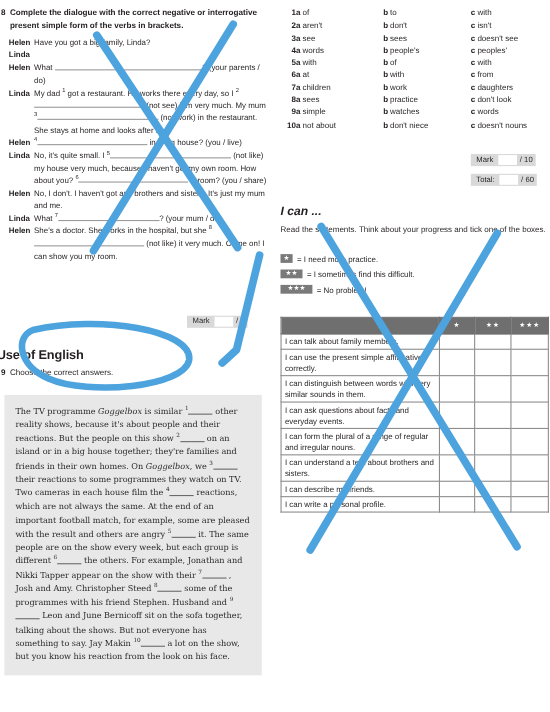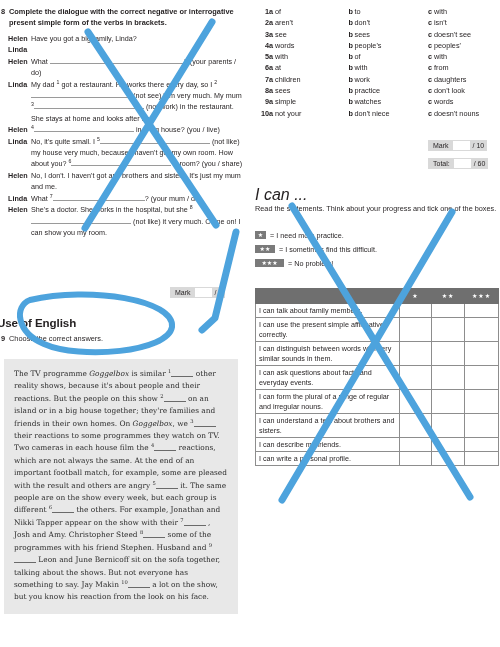--- a/index.html
+++ b/index.html
@@ -67,21 +67,21 @@
   .opt-c{display:flex;gap:3.5px;}
   .opt-a{width:76px;}
   .opt-b{width:76px;}
   .opt-c3{width:80px;}
   .opt-k{font-weight:bold;display:inline-block;width:6px;}
 
   .mark-r1{position:absolute;left:176px;top:140px;}
   .mark-r2{position:absolute;left:176px;top:158px;}
 
   
-  .ican-h{position:absolute;left:3px;top:186px;font-weight:normal;font-style:italic;font-size:16px;}
+  .ican-h{position:absolute;left:3px;top:186px;font-weight:bold;font-style:italic;font-size:11px;}
   .ican-sub{position:absolute;left:3px;top:204px;width:244px;font-size:7.3px;line-height:10.6px;}
 
   .legend{position:absolute;left:3px;top:228px;width:240px;}
   .legend-row{display:flex;align-items:center;height:14px;font-size:7.2px;}
   .stars{
     background:#7a7a7a;color:#ffffff;height:8.5px;display:inline-flex;
     align-items:center;justify-content:center;gap:1px;padding:0 2px;
     font-size:6px;line-height:8.5px;box-sizing:border-box;
   }
   .s1{width:11px}.s2{width:20px}.s3{width:29px}
@@ -278,21 +278,21 @@
         <span class="opt-n">9</span>
         <span class="opt-c">
           <span class="opt-a"><span class="opt-k">a</span><span>simple</span></span>
           <span class="opt-b"><span class="opt-k">b</span><span>watches</span></span>
           <span class="opt-c3"><span class="opt-k">c</span><span>words</span></span>
         </span>
       </div>
       <div class="opt-row">
         <span class="opt-n">10</span>
         <span class="opt-c">
-          <span class="opt-a"><span class="opt-k">a</span><span>not your</span></span>
+          <span class="opt-a"><span class="opt-k">a</span><span>not about</span></span>
           <span class="opt-b"><span class="opt-k">b</span><span>don't niece</span></span>
           <span class="opt-c3"><span class="opt-k">c</span><span>doesn't nouns</span></span>
         </span>
       </div>
     </div>
 
     <div class="markbox mark-r1">
       <span class="lbl">Mark</span>
       <span class="fld"></span>
       <span class="den">/ 10</span>

